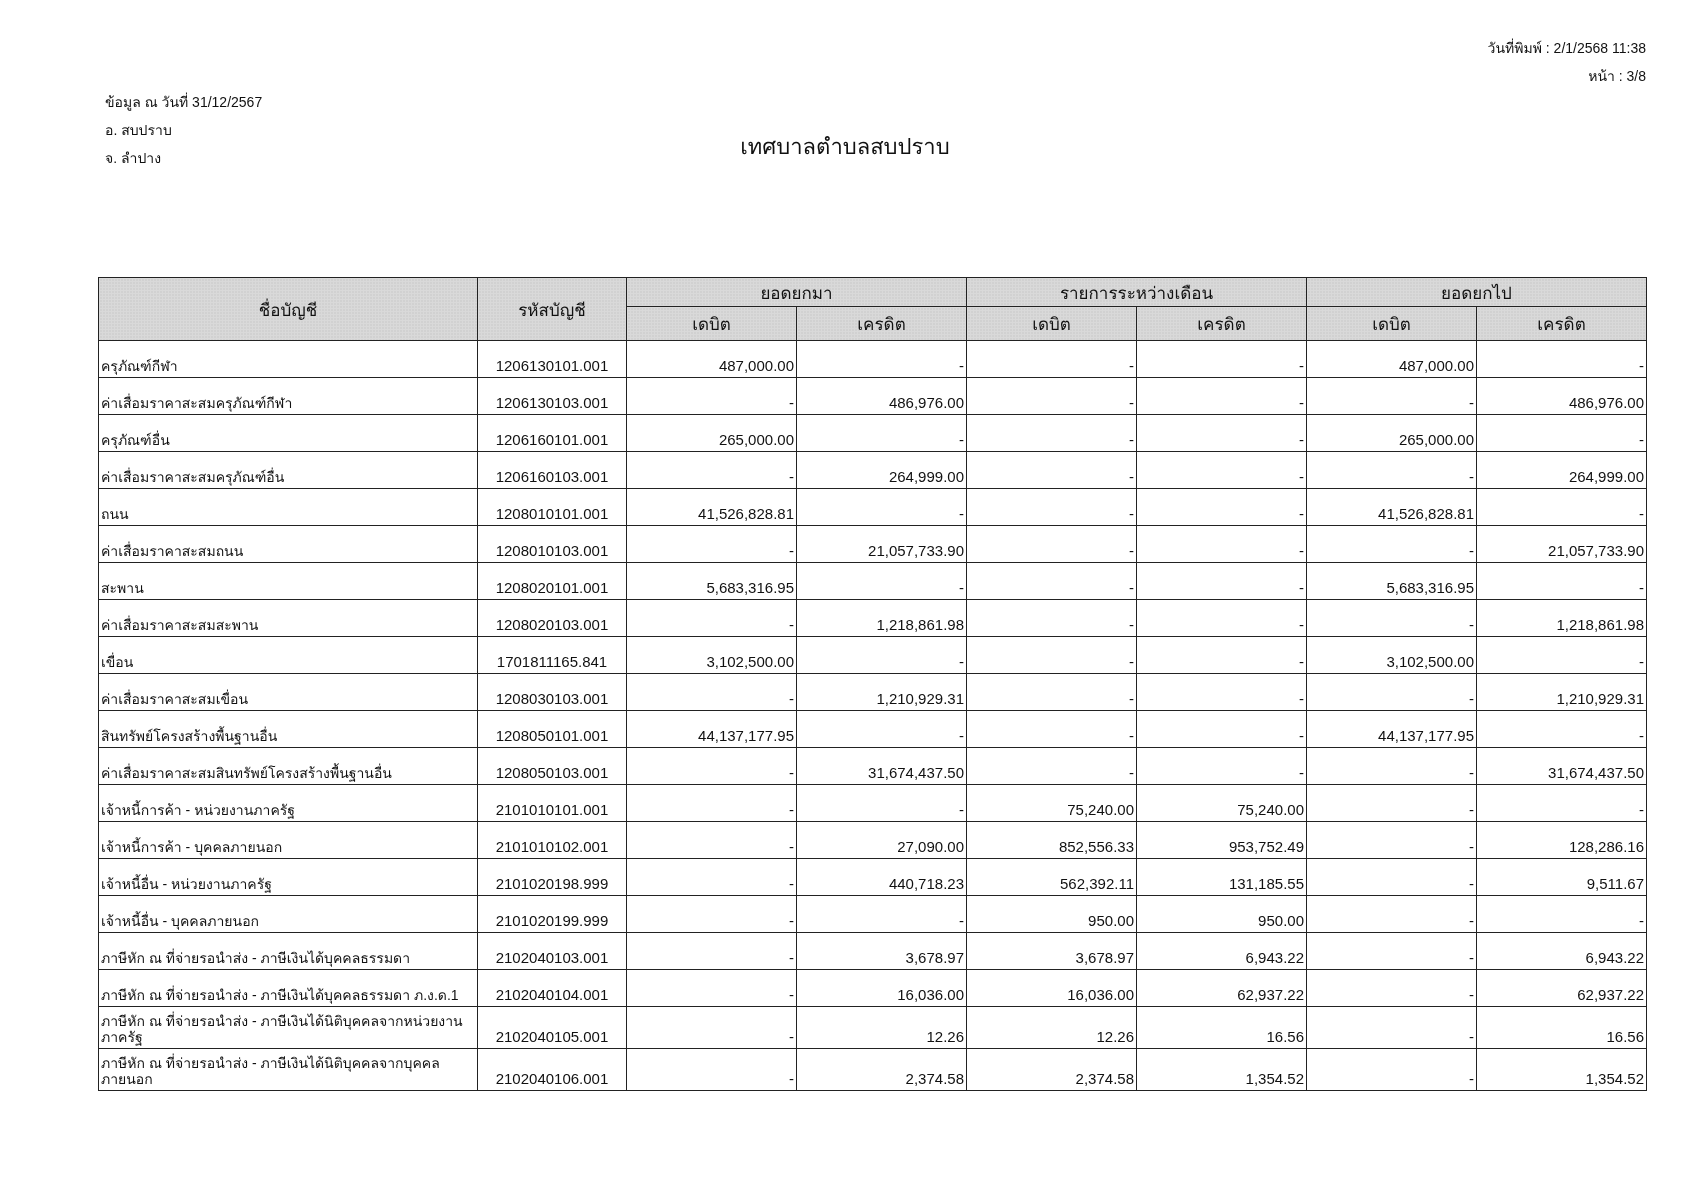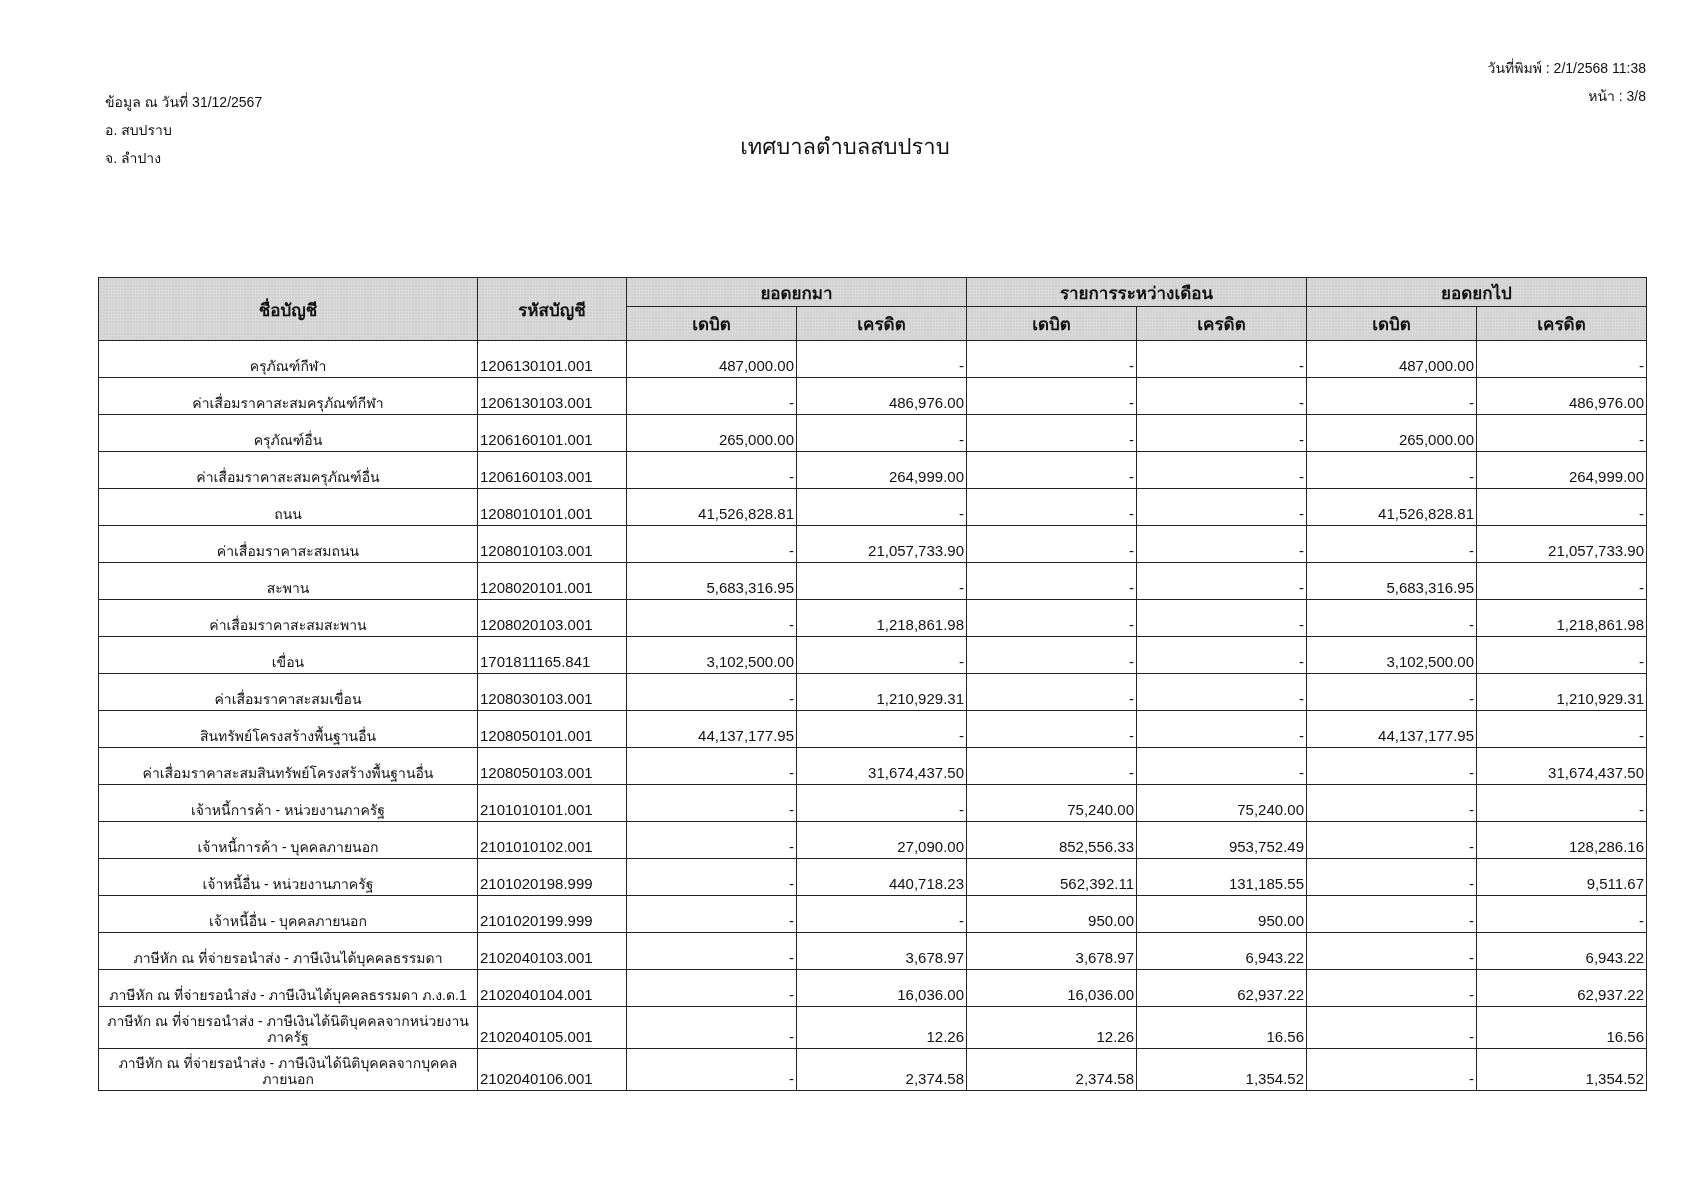--- a/index.html
+++ b/index.html
@@ -1,45 +1,45 @@
 <!DOCTYPE html>
 <html><head>
 <meta charset="utf-8">
 <style>
   html, body { margin: 0; padding: 0; background: #ffffff; }
   body {
     width: 1684px; height: 1190px; position: relative; overflow: hidden;
     font-family: "Liberation Sans", "DejaVu Sans", sans-serif; color: #111;
   }
   .meta-left { position: absolute; left: 105px; top: 40px; font-size: 14px; line-height: 28px; margin-top: 48px; }
-  .meta-right { position: absolute; right: 38px; top: 34px; font-size: 14px; text-align: right; line-height: 28px; margin-top: 20px; }
+  .meta-right { position: absolute; right: 38px; top: 34px; font-size: 14px; text-align: right; line-height: 28px; }
   .title-block { position: absolute; left: 3px; width: 100%; top: 130px; text-align: center; }
   .title-block .t1 { font-size: 22px; line-height: 34px; }
   .title-block .t2 { font-size: 22px; line-height: 34px; font-weight: bold; }
   .title-block .t3 { font-size: 24px; line-height: 36px; }
   .title-block .t4 { font-size: 19px; line-height: 30px; }
 
   table.tb {
     position: absolute; left: 98px; top: 277px;
     border-collapse: collapse; table-layout: fixed; width: 1549px;
     font-size: 15px;
   }
   table.tb th, table.tb td { border: 1.5px solid #222; padding: 0 2px; }
   table.tb thead th {
     background-color: #d9d9d9;
     background-image: radial-gradient(#b8b8b8 0.6px, transparent 0.8px);
     background-size: 3px 3px;
-    font-weight: bold; font-size: 17px; text-align: center;
+    font-weight: normal; font-size: 17px; text-align: center;
   }
   table.tb thead tr.h1 th { height: 28px; }
   table.tb thead tr.h2 th { height: 33px; }
   table.tb td { height: 33px; vertical-align: bottom; padding-bottom: 3px; }
   table.tb tr.tall td { height: 38px; }
-  td.name { text-align: center; font-size: 14px; line-height: 16px; }
-  td.code { font-size: 15px; }
+  td.name { text-align: left; font-size: 14px; line-height: 16px; }
+  td.code { text-align: center; font-size: 15px; }
   td.num { text-align: right; font-size: 15px; vertical-align: middle; padding-right: 2px; }
   col.c-name { width: 379px; }
   col.c-code { width: 149px; }
   col.c-num { width: 170px; }
 </style>
 </head>
 <body>
 
 <div class="meta-left">
   <div>ข้อมูล ณ วันที่ 31/12/2567</div>

